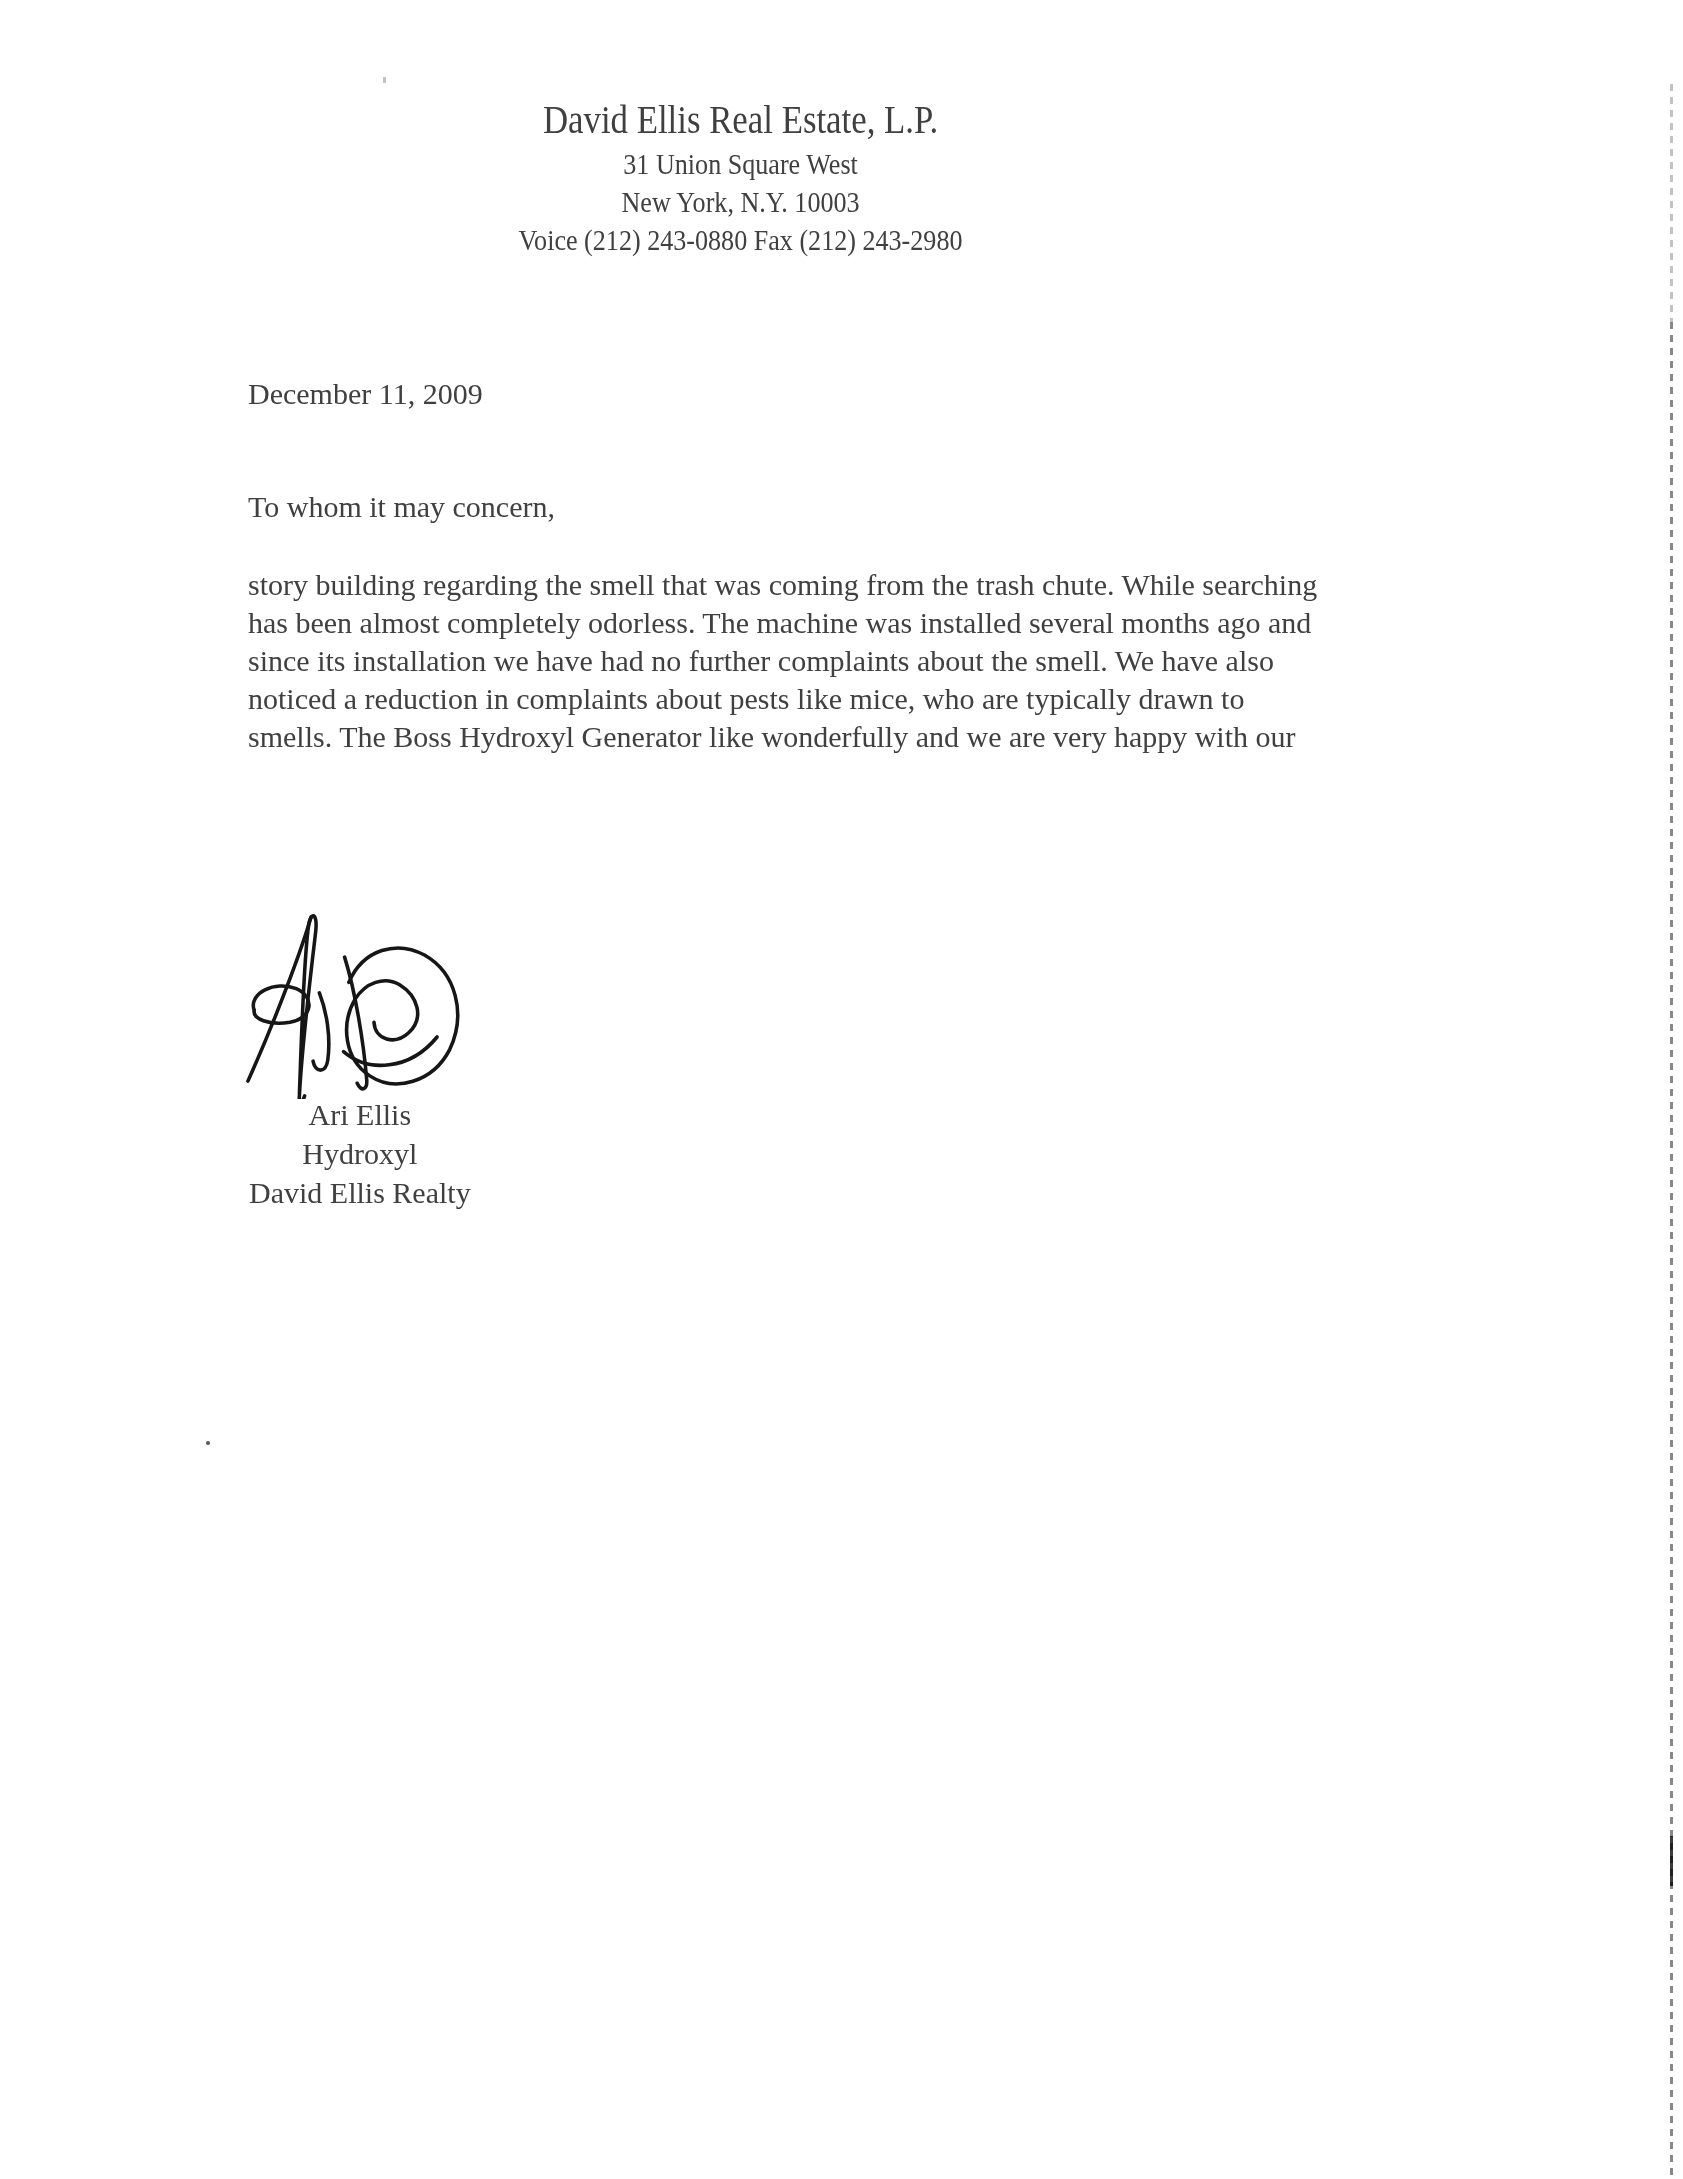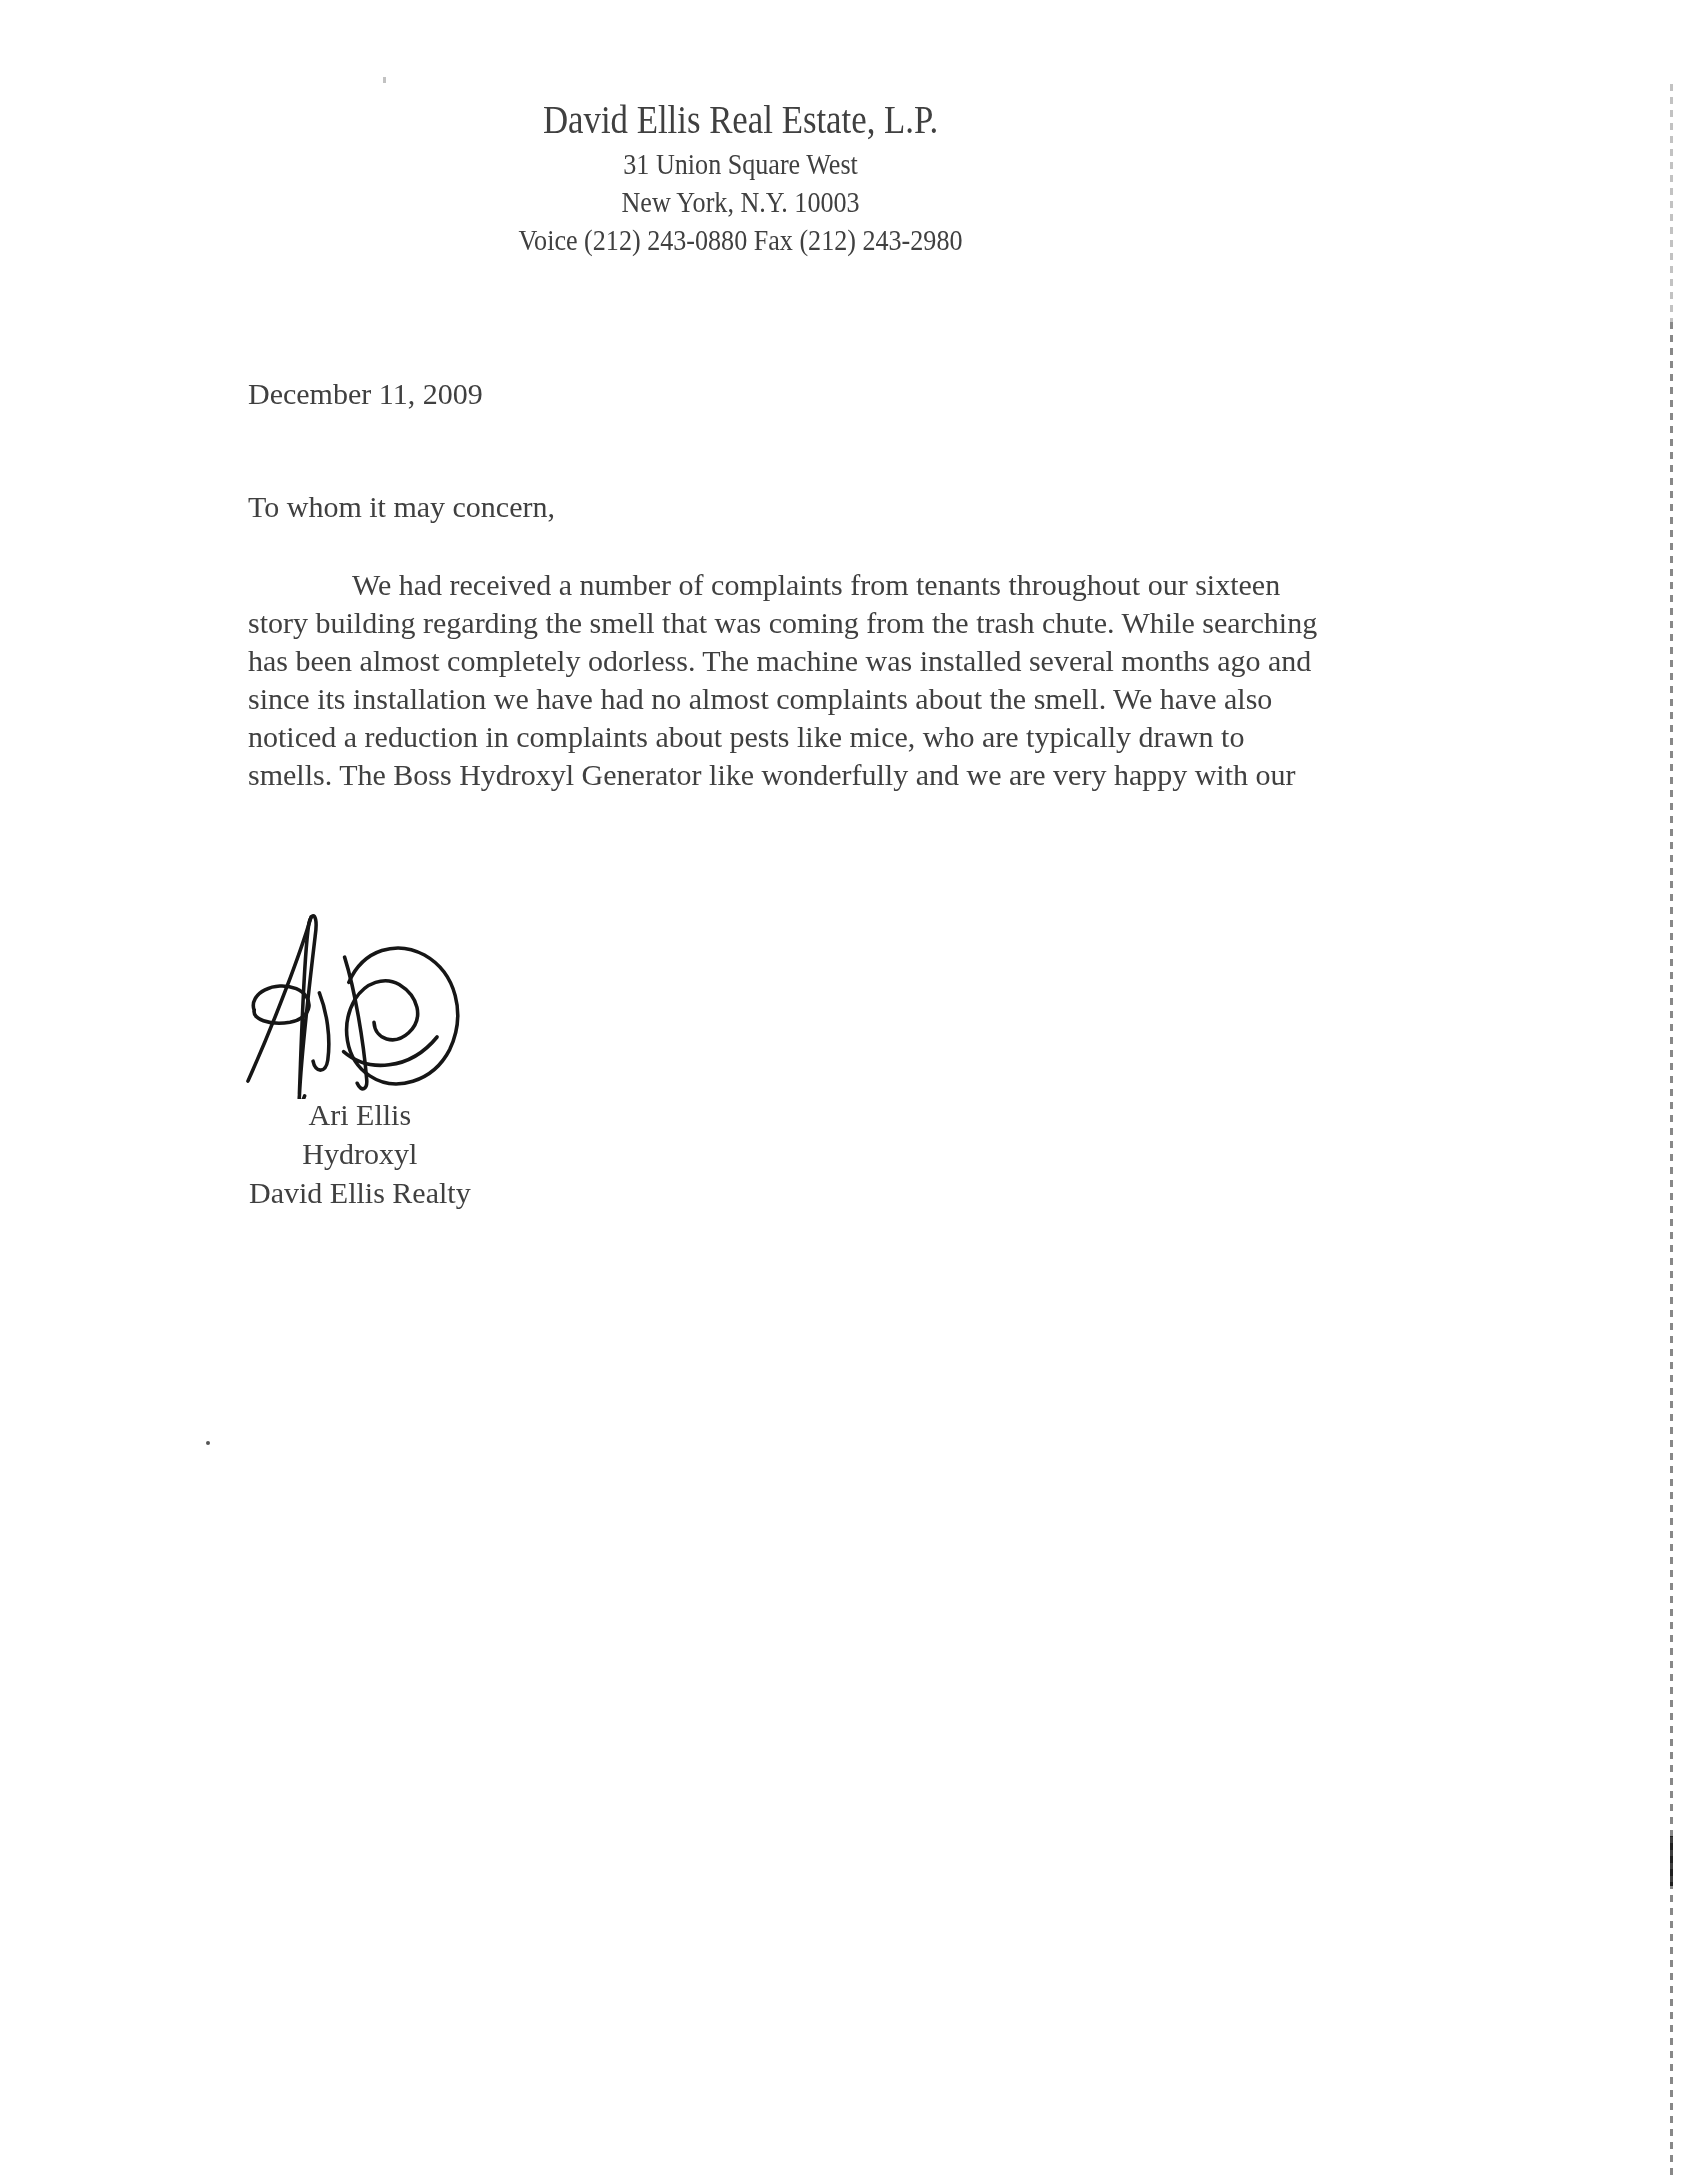--- a/index.html
+++ b/index.html
@@ -112,24 +112,23 @@
     <div class="hline">31 Union Square West</div>
     <div class="hline">New York, N.Y. 10003</div>
     <div class="hline">Voice (212) 243-0880 Fax (212) 243-2980</div>
   </div>
 
   <div class="tline date-line">December 11, 2009</div>
 
   <div class="tline salutation">To whom it may concern,</div>
 
   <div class="paragraph">
-    <div class="line indent">We had received a number of complaints from tenants throughout our sixteen</div>
     <div class="line">story building regarding the smell that was coming from the trash chute. While searching</div>
     <div class="line">has been almost completely odorless. The machine was installed several months ago and</div>
-    <div class="line">since its installation we have had no almost complaints about the smell. We have also</div>
+    <div class="line">since its installation we have had no further complaints about the smell. We have also</div>
     <div class="line">noticed a reduction in complaints about pests like mice, who are typically drawn to</div>
     <div class="line">smells. The Boss Hydroxyl Generator like wonderfully and we are very happy with our</div>
   </div>
 
   <svg class="signature" viewBox="0 0 216 177" fill="none" stroke="#161616" stroke-width="3.4" stroke-linecap="round" stroke-linejoin="round">
 
     <path d="M 68 4 C 58 38, 34 102, 8 160"></path>
 
     <path d="M 57 172 C 59 120, 61 42, 66 10 C 69 -3, 75 1, 72 22 C 67 64, 59 132, 57 174 C 56 182, 60 180, 62 174"></path>
 

